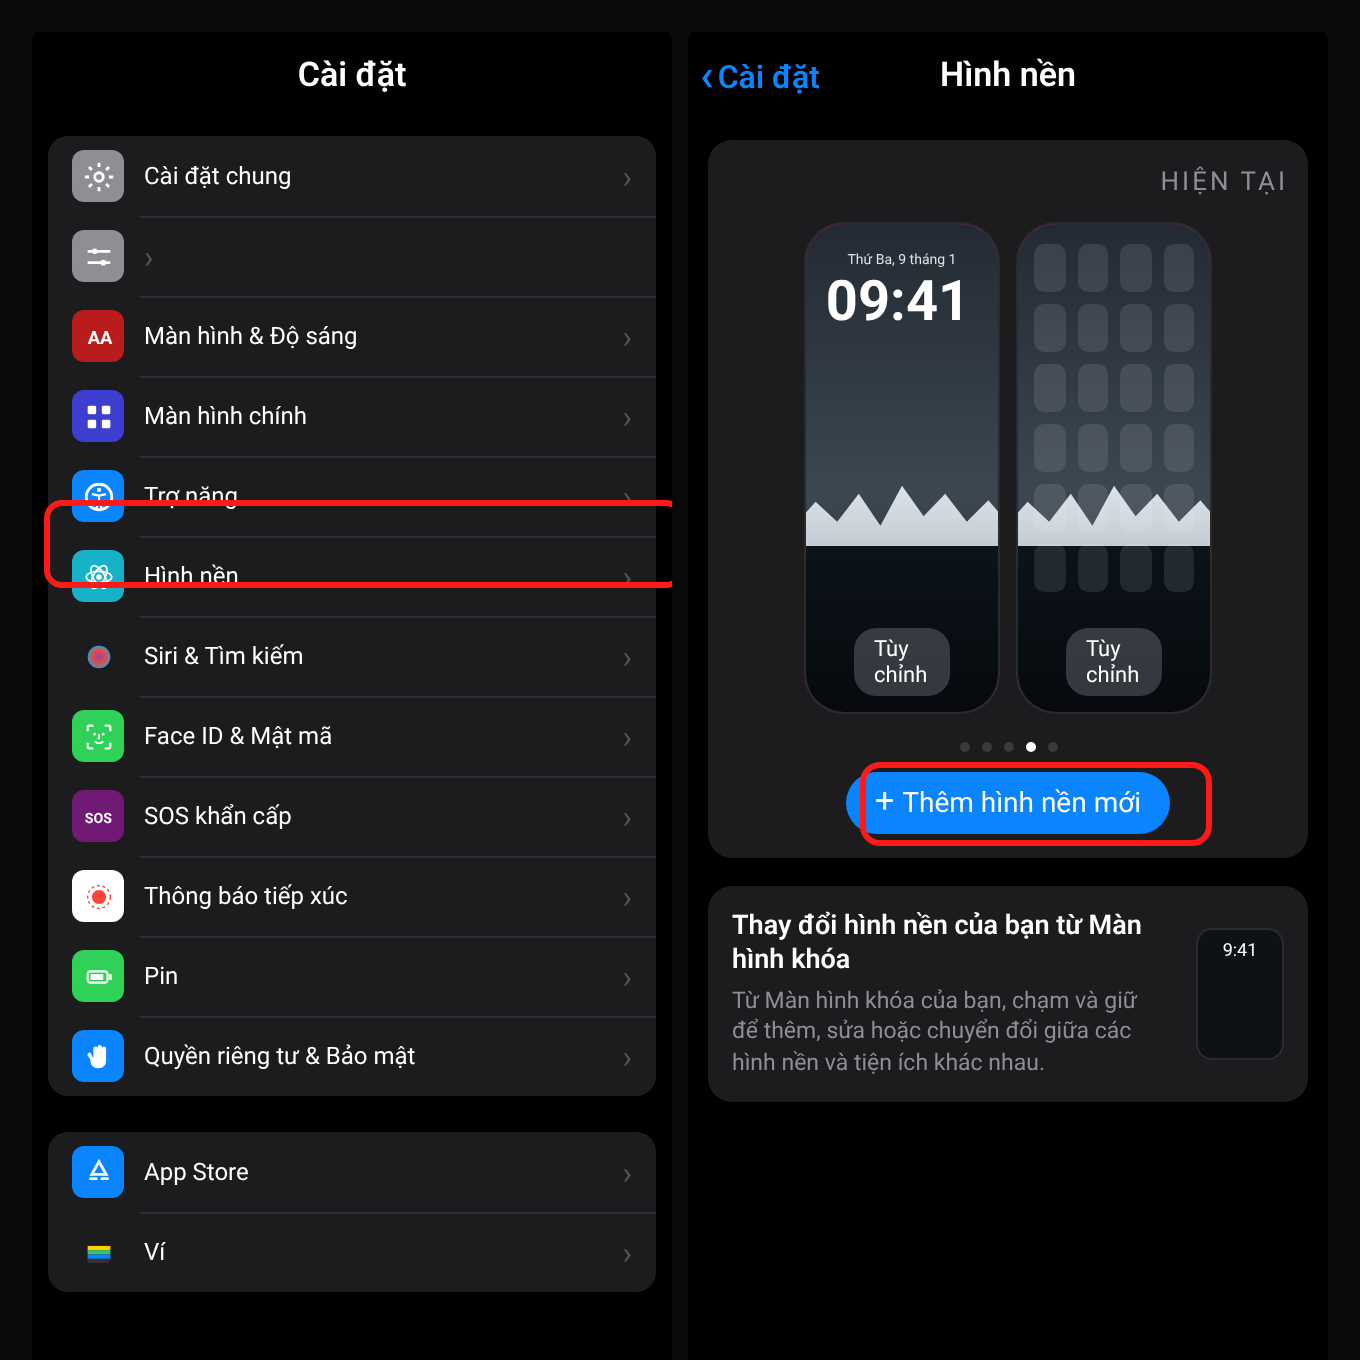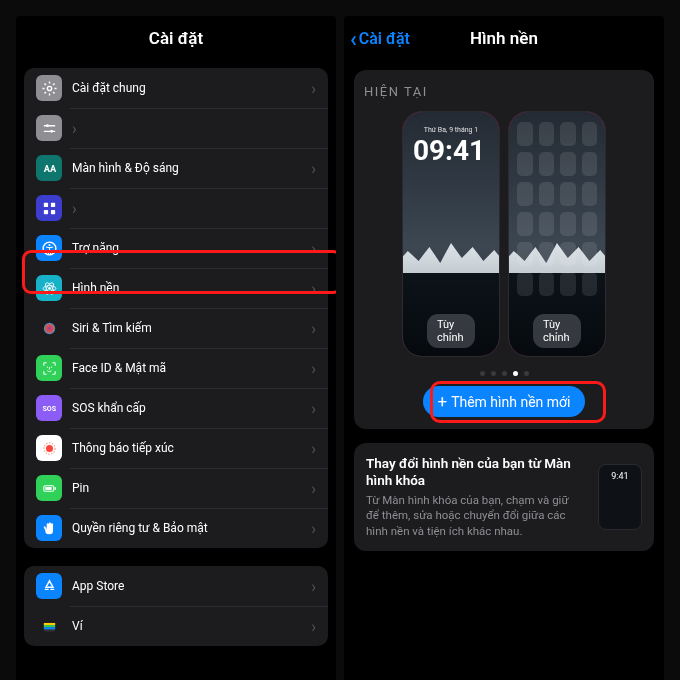--- a/index.html
+++ b/index.html
@@ -15,21 +15,21 @@
 .row .ico{width:26px;height:26px;border-radius:6px;flex-shrink:0;display:flex;align-items:center;justify-content:center;margin-right:10px}
 .row .lbl{flex:1;font-size:12px;color:#fff}
 .row .chev{color:#555;font-size:16px}
 .hl{position:absolute;top:234px;left:6px;width:320px;height:44px;border:3px solid #ff1a1a;border-radius:9px;pointer-events:none}
 
 .r-header{height:44px;display:flex;align-items:center;justify-content:center;font-size:17px;font-weight:600;position:relative}
 .r-back{position:absolute;left:6px;top:0;height:44px;display:flex;align-items:center;color:#0a84ff;font-size:16px;cursor:pointer}
 .r-back .bc{font-size:22px;margin-right:2px}
 .r-body{padding:10px;height:628px;overflow:hidden}
 .card{background:#1c1c1e;border-radius:12px;padding:14px 10px 12px;position:relative}
-.card-title{text-align:left;font-size:13px;letter-spacing:1.5px;color:#8e8e93;margin-bottom:12px}
+.card-title{text-align:right;font-size:13px;letter-spacing:1.5px;color:#8e8e93;margin-bottom:12px}
 .previews{display:flex;justify-content:center;gap:8px}
 .phone{width:98px;height:246px;border-radius:20px;background:#be185d;border:1px solid #2b2b2f;position:relative;overflow:hidden;cursor:pointer}
 .sky{position:absolute;inset:0;background:linear-gradient(#232a33 0%,#3c4752 55%,#1b232b 100%)}
 .mtn{position:absolute;left:-6px;right:-6px;top:52%;height:40px;background:linear-gradient(#e0e6ea,#bfc8cf);clip-path:polygon(0% 100%,0% 60%,10% 30%,20% 55%,30% 20%,40% 60%,50% 10%,60% 48%,70% 20%,80% 55%,90% 28%,100% 60%,100% 100%)}
 .wtr{position:absolute;left:0;right:0;top:66%;bottom:0;background:linear-gradient(#0c1319,#060a0e)}
 .lk-date{position:absolute;top:14px;left:0;right:0;text-align:center;font-size:7px;color:rgba(255,255,255,.85)}
 .lk-time{position:absolute;top:22px;left:0;right:4px;text-align:center;font-size:28px;font-weight:700;color:#fff}
 .hs-grid{position:absolute;inset:10px 8px 36px;display:grid;grid-template-columns:repeat(4,1fr);grid-auto-rows:24px;gap:6px}
 .hs-grid i{background:rgba(255,255,255,.1);border-radius:5px}
 .custom-btn{position:absolute;left:50%;bottom:8px;transform:translateX(-50%);background:rgba(120,120,128,.42);color:#fff;font-size:11px;padding:4px 10px;border-radius:11px}
@@ -70,37 +70,38 @@
             <span class="ico" style="background: rgb(142, 142, 147);">
               <svg viewBox="0 0 24 24" width="17" height="17">
                 <path d="M4 8h16M4 16h16" stroke="#fff" stroke-width="2"></path>
                 <circle cx="9" cy="8" r="2" fill="#fff"></circle>
                 <circle cx="15" cy="16" r="2" fill="#fff"></circle>
               </svg>
             </span>
             <span class="chev">›</span>
           </div>
           <div class="row">
-            <span class="ico" style="background: #0f766e;">
+            <span class="ico" style="background: #b91c1c;">
               <svg viewBox="0 0 24 24" width="17" height="17">
                 <text x="4" y="17" font-size="13" font-weight="700" fill="#fff">AA</text>
               </svg>
             </span>
             <span class="lbl">Màn hình &amp; Độ sáng</span>
             <span class="chev">›</span>
           </div>
           <div class="row">
             <span class="ico" style="background: rgb(61, 61, 207);">
               <svg viewBox="0 0 24 24" width="17" height="17">
                 <rect x="4" y="4" width="6" height="6" rx="1" fill="#fff"></rect>
                 <rect x="14" y="4" width="6" height="6" rx="1" fill="#fff"></rect>
                 <rect x="4" y="14" width="6" height="6" rx="1" fill="#fff"></rect>
                 <rect x="14" y="14" width="6" height="6" rx="1" fill="#fff"></rect>
               </svg>
             </span>
+            <span class="lbl">Màn hình chính</span>
             <span class="chev">›</span>
           </div>
           <div class="row">
             <span class="ico" style="background: rgb(10, 132, 255);">
               <svg viewBox="0 0 24 24" width="17" height="17">
                 <circle cx="12" cy="12" r="9" fill="none" stroke="#fff" stroke-width="2"></circle>
                 <circle cx="12" cy="7" r="1.5" fill="#fff"></circle>
                 <path d="M7 10l5 1 5-1M12 11v5M10 20l2-4 2 4" stroke="#fff" stroke-width="1.5" fill="none"></path>
               </svg>
             </span>
@@ -141,21 +142,21 @@
                 <path d="M4 8V5a1 1 0 011-1h3M16 4h3a1 1 0 011 1v3M20 16v3a1 1 0 01-1 1h-3M8 20H5a1 1 0 01-1-1v-3" stroke="#fff" stroke-width="1.5" fill="none"></path>
                 <circle cx="9" cy="10" r="1" fill="#fff"></circle>
                 <circle cx="15" cy="10" r="1" fill="#fff"></circle>
                 <path d="M9 15c1 1 2 1.5 3 1.5s2-.5 3-1.5M12 10v3h-1" stroke="#fff" stroke-width="1.3" fill="none"></path>
               </svg>
             </span>
             <span class="lbl">Face ID &amp; Mật mã</span>
             <span class="chev">›</span>
           </div>
           <div class="row">
-            <span class="ico" style="background: #8b5cf6;">
+            <span class="ico" style="background: #701a75;">
               <svg viewBox="0 0 24 24" width="17" height="17">
                 <text x="2" y="16" font-size="10" font-weight="700" fill="#fff">SOS</text>
               </svg>
             </span>
             <span class="lbl">SOS khẩn cấp</span>
             <span class="chev">›</span>
           </div>
           <div class="row">
             <span class="ico" style="background: rgb(255, 255, 255);">
               <svg viewBox="0 0 24 24" width="17" height="17">

